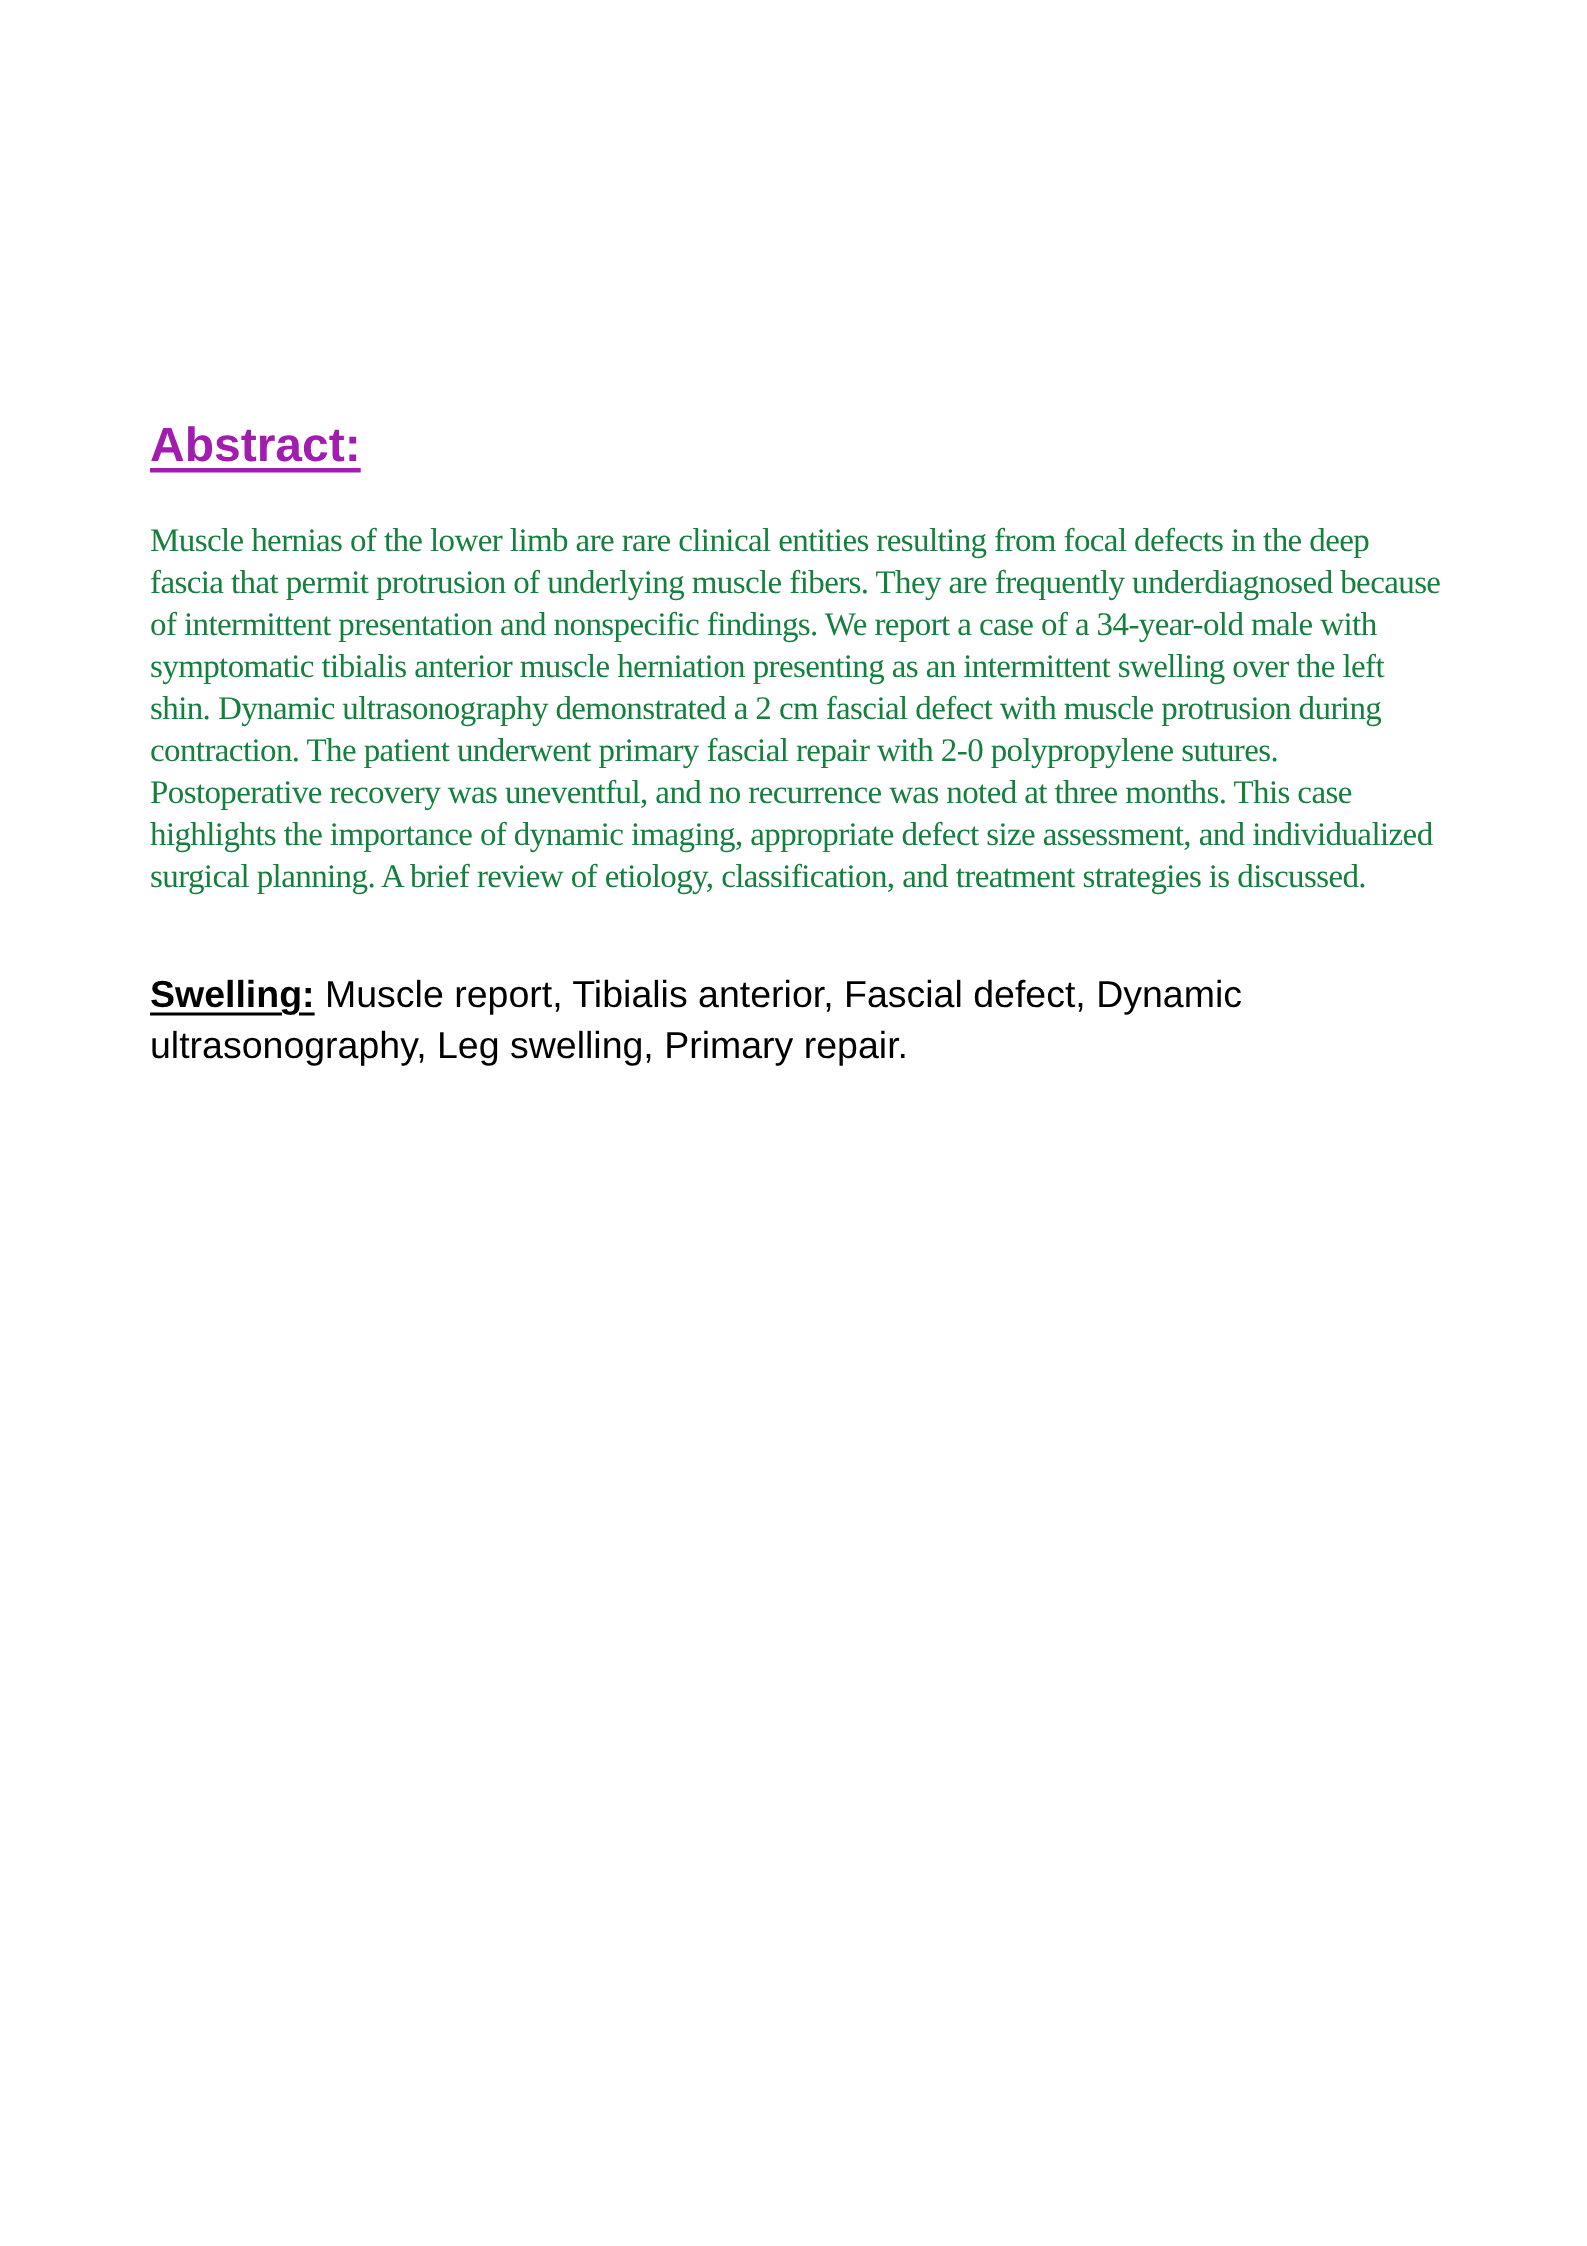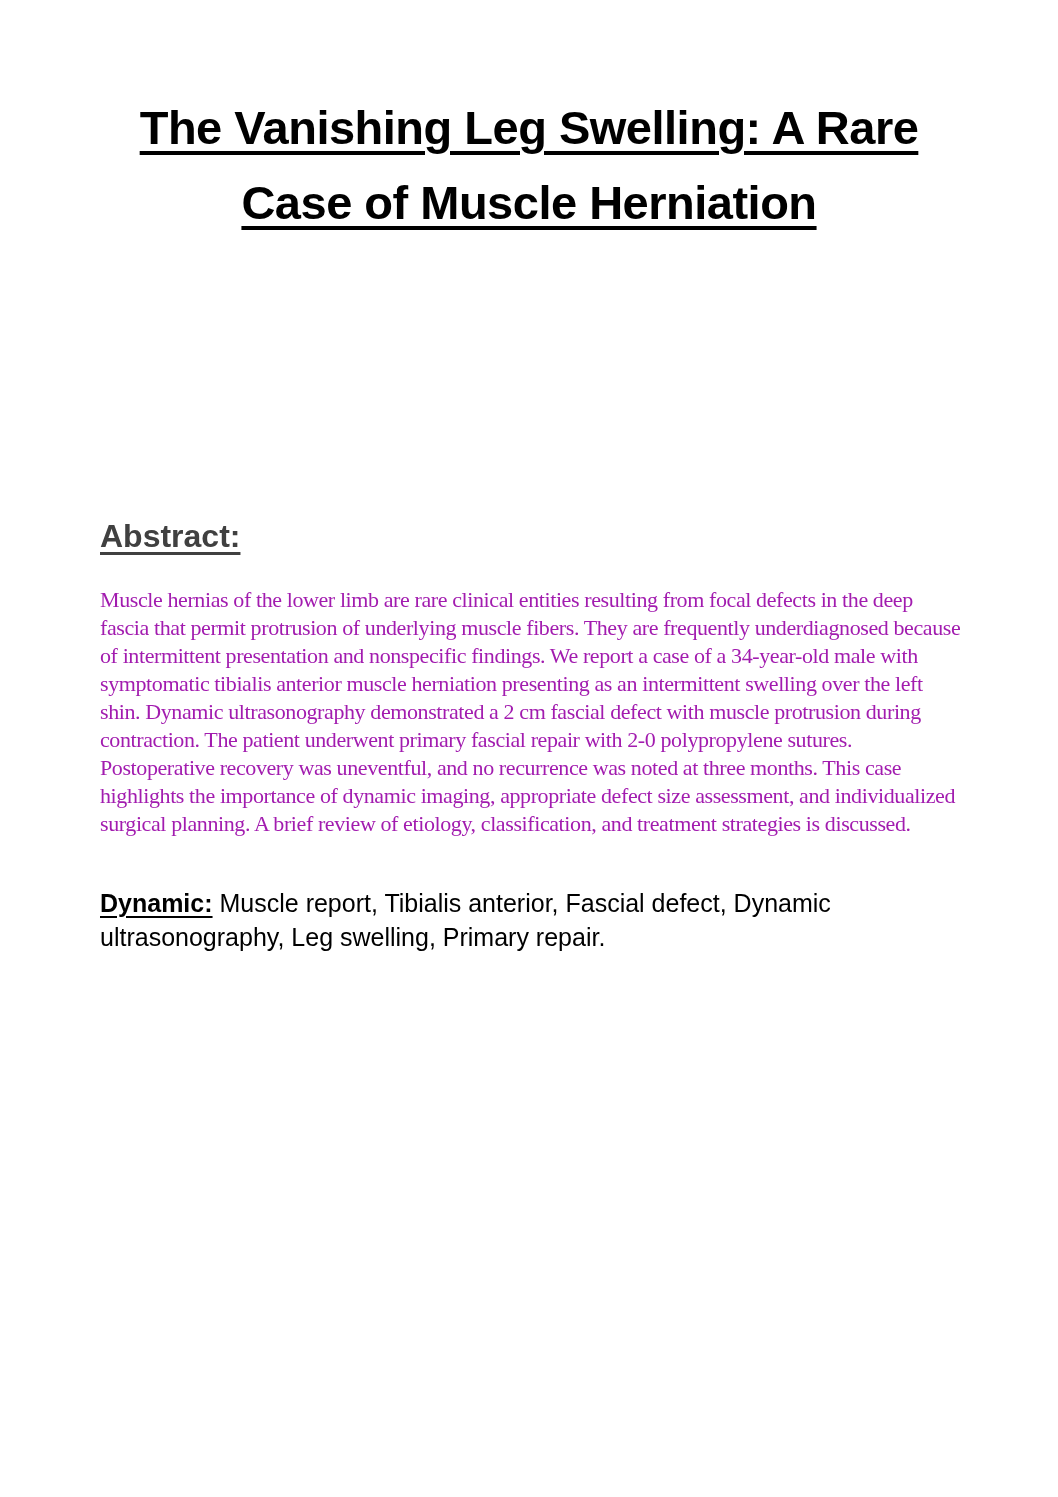--- a/index.html
+++ b/index.html
@@ -30,30 +30,30 @@
   }
   .abstract-heading {
     margin: 276px 100px 0 100px;
     font-family: "Liberation Sans", sans-serif;
     font-weight: bold;
     font-size: 32px;
     line-height: 40px;
     text-decoration: underline;
     text-decoration-thickness: 3px;
     text-underline-offset: 5px;
-    color: #404040;
+    color: #a21caf;
   }
   .abstract-body {
     margin: 30px 96px 0 100px;
     width: 862px;
     font-family: "Liberation Serif", serif;
     font-size: 22px;
     line-height: 28px;
     letter-spacing: -0.4px;
-    color: #a21caf;
+    color: #15803d;
     text-align: left;
   }
   .keywords {
     margin: 48px 96px 0 100px;
     width: 862px;
     font-family: "Liberation Sans", sans-serif;
     font-size: 25px;
     line-height: 34px;
     color: #000000;
   }
@@ -61,20 +61,19 @@
     font-weight: bold;
     text-decoration: underline;
     text-decoration-thickness: 2px;
     text-underline-offset: 4px;
   }
 </style>
 </head>
 <body>
 
 <div class="page">
-  <h1 class="title">The Vanishing Leg Swelling: A Rare Case of Muscle Herniation</h1>
 
   <h2 class="abstract-heading">Abstract:</h2>
 
   <p class="abstract-body">Muscle hernias of the lower limb are rare clinical entities resulting from focal defects in the deep fascia that permit protrusion of underlying muscle fibers. They are frequently underdiagnosed because of intermittent presentation and nonspecific findings. We report a case of a 34-year-old male with symptomatic tibialis anterior muscle herniation presenting as an intermittent swelling over the left shin. Dynamic ultrasonography demonstrated a 2 cm fascial defect with muscle protrusion during contraction. The patient underwent primary fascial repair with 2-0 polypropylene sutures. Postoperative recovery was uneventful, and no recurrence was noted at three months. This case highlights the importance of dynamic imaging, appropriate defect size assessment, and individualized surgical planning. A brief review of etiology, classification, and treatment strategies is discussed.</p>
 
-  <p class="keywords"><span class="kw-label">Dynamic:</span> <span class="kw-text">Muscle report, Tibialis anterior, Fascial defect, Dynamic ultrasonography, Leg swelling, Primary repair.</span></p>
+  <p class="keywords"><span class="kw-label">Swelling:</span> <span class="kw-text">Muscle report, Tibialis anterior, Fascial defect, Dynamic ultrasonography, Leg swelling, Primary repair.</span></p>
 </div>
 
 </body></html>

